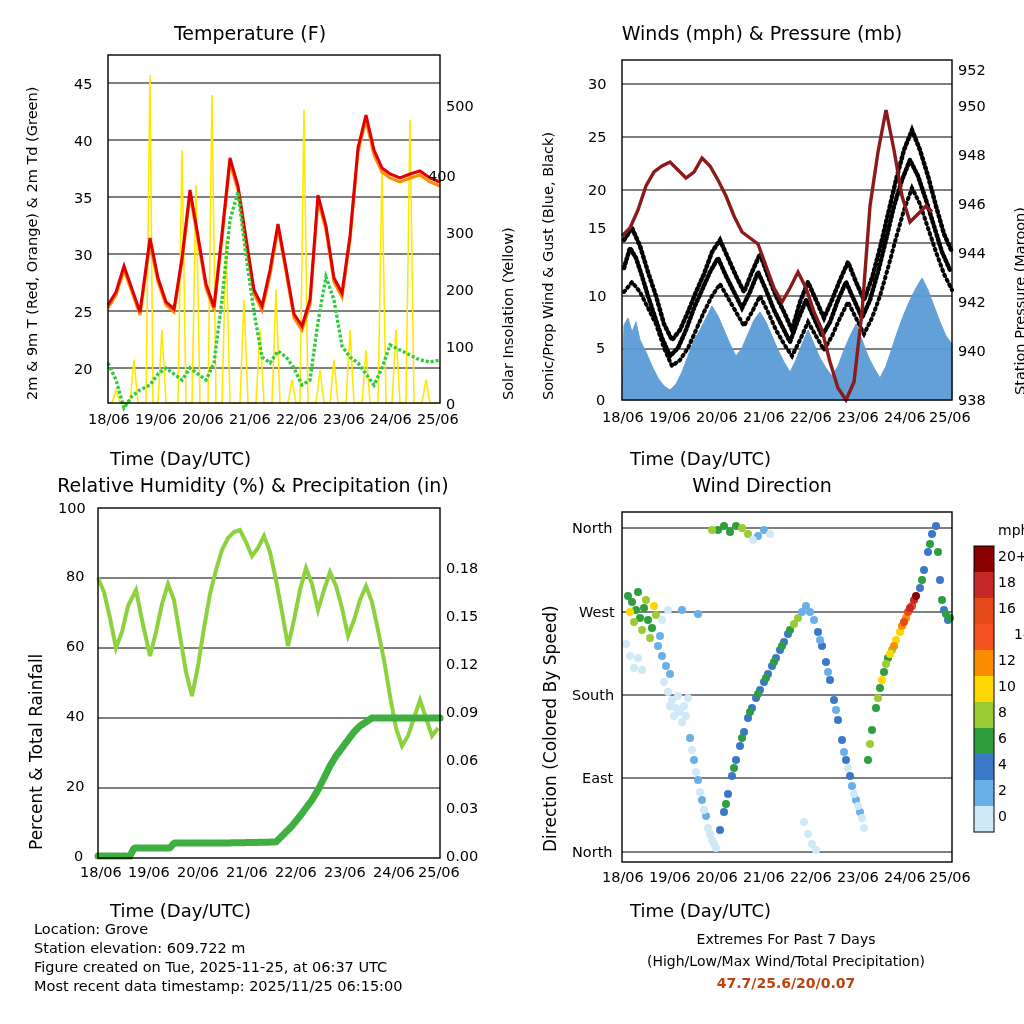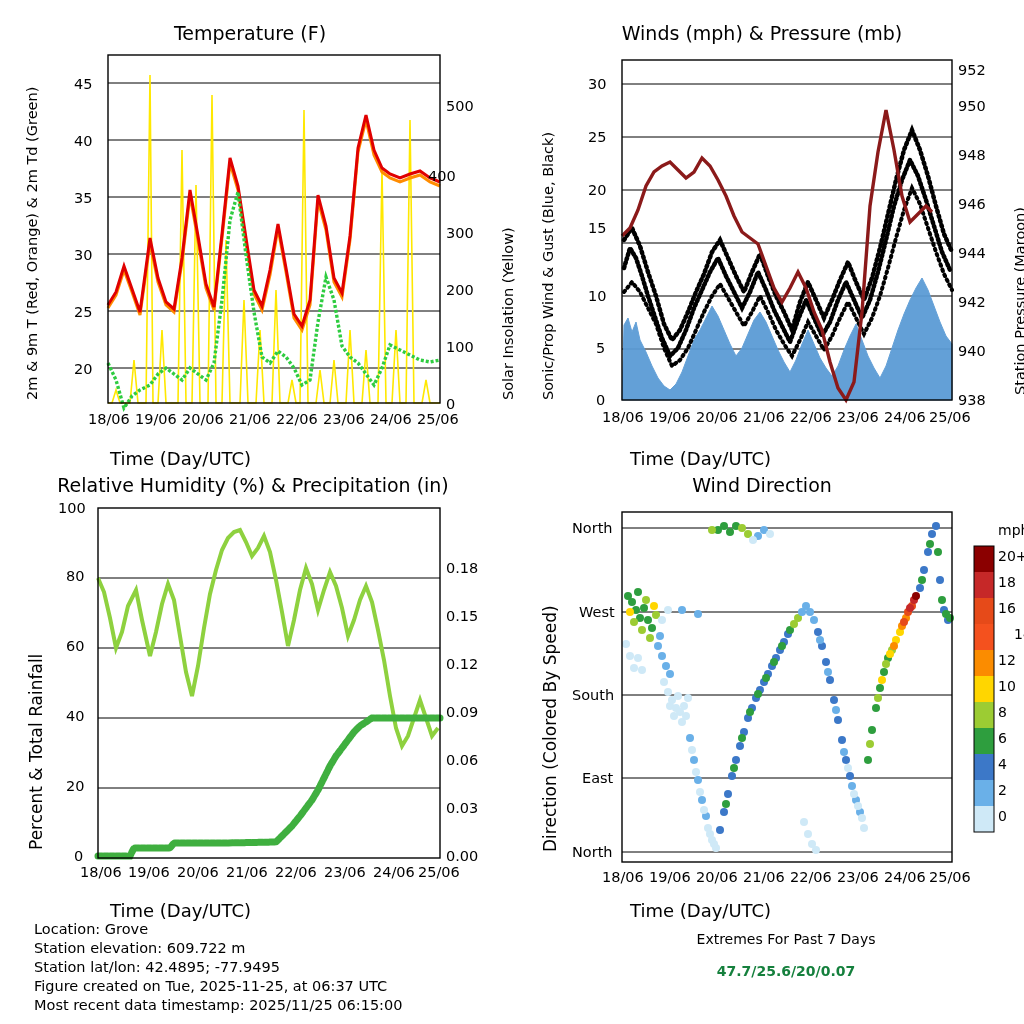--- a/index.html
+++ b/index.html
@@ -512,23 +512,23 @@
       <div class="legend-lab" style="position:absolute;left:486px;top:270px;">6</div>
       <div class="legend-lab" style="position:absolute;left:486px;top:296px;">4</div>
       <div class="legend-lab" style="position:absolute;left:486px;top:322px;">2</div>
       <div class="legend-lab" style="position:absolute;left:486px;top:348px;">0</div>
     </div>
   </div>
 
   <div class="footer" style="left:34px;top:920px;width:460px;">
     <div>Location: Grove</div>
     <div>Station elevation: 609.722 m</div>
-    <div>Station lat/lon: 42.4895; -77.9495</div>
     <div>Figure created on Tue, 2025-11-25, at 06:37 UTC</div>
     <div>Most recent data timestamp: 2025/11/25 06:15:00</div>
   </div>
 
   <div class="extremes" style="left:586px;top:928px;width:400px;">
     <div>Extremes For Past 7 Days</div>
-    <div class="vals" style="color:#15803d;margin-top:10px;">47.7/25.6/20/0.07</div>
+    <div>(High/Low/Max Wind/Total Precipitation)</div>
+    <div class="vals" style="color:#c2410c;">47.7/25.6/20/0.07</div>
   </div>
 
 </div>
 
 </body></html>

